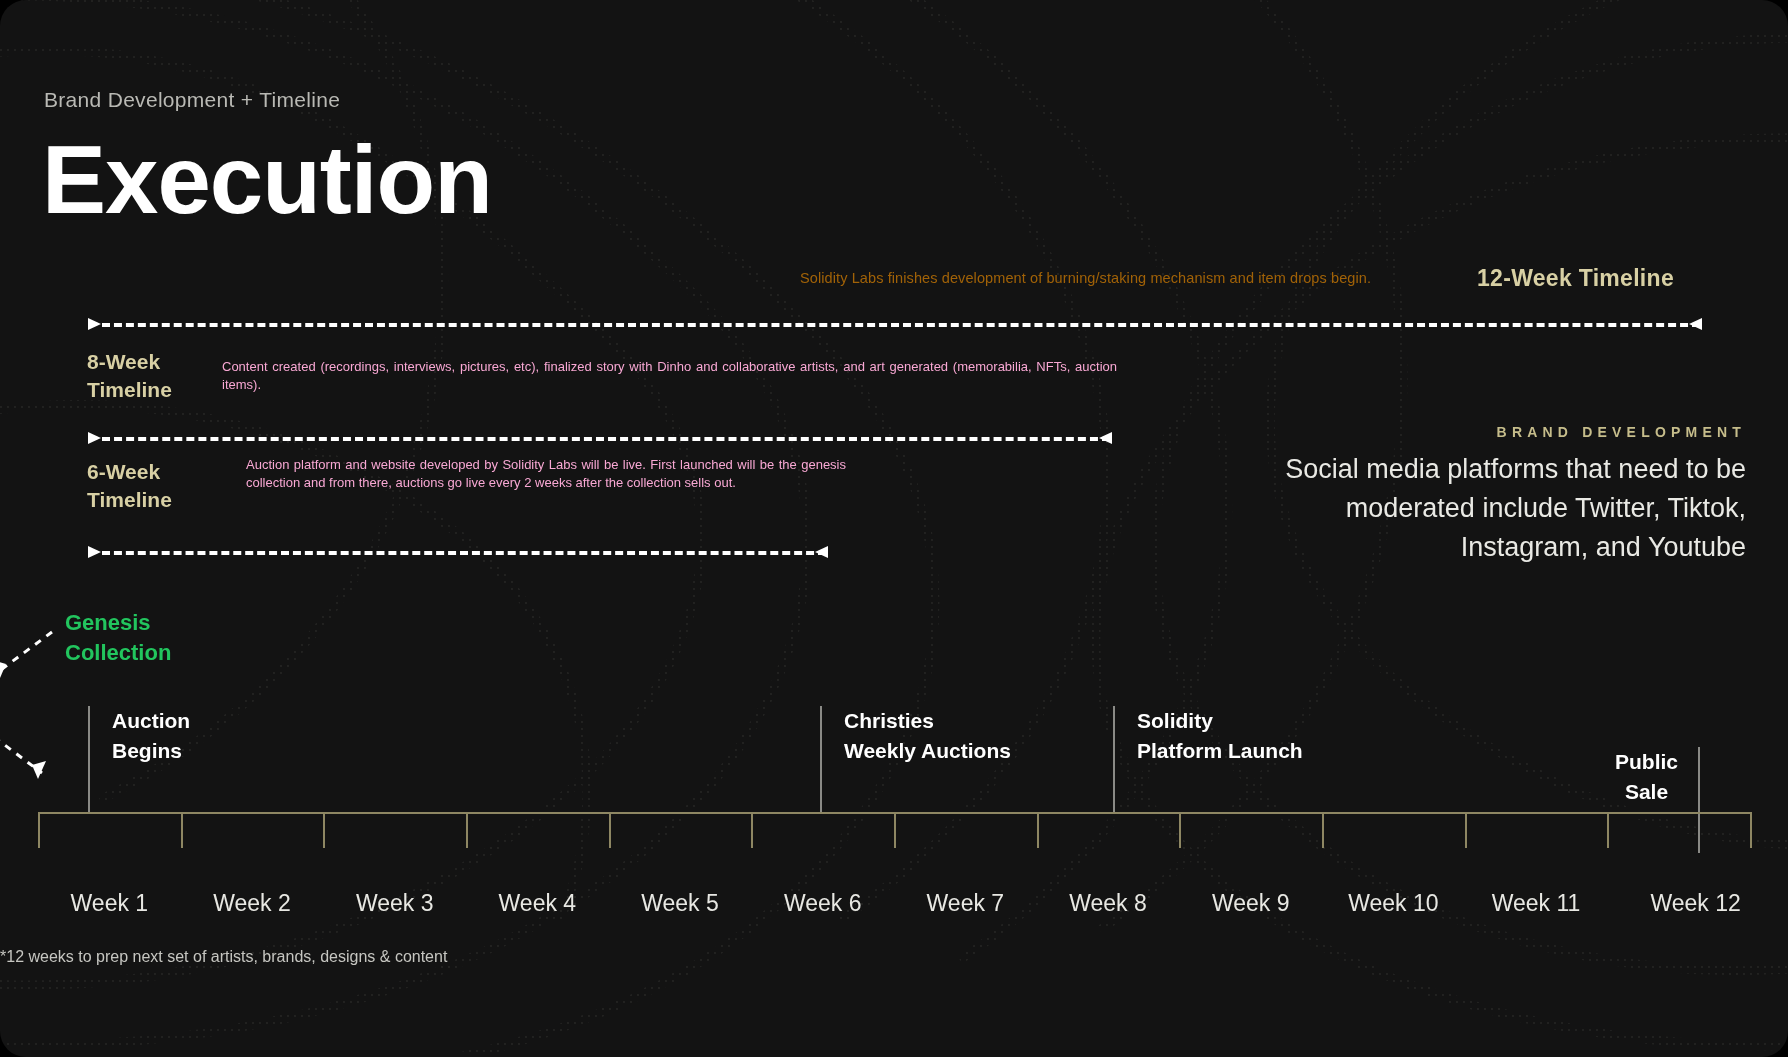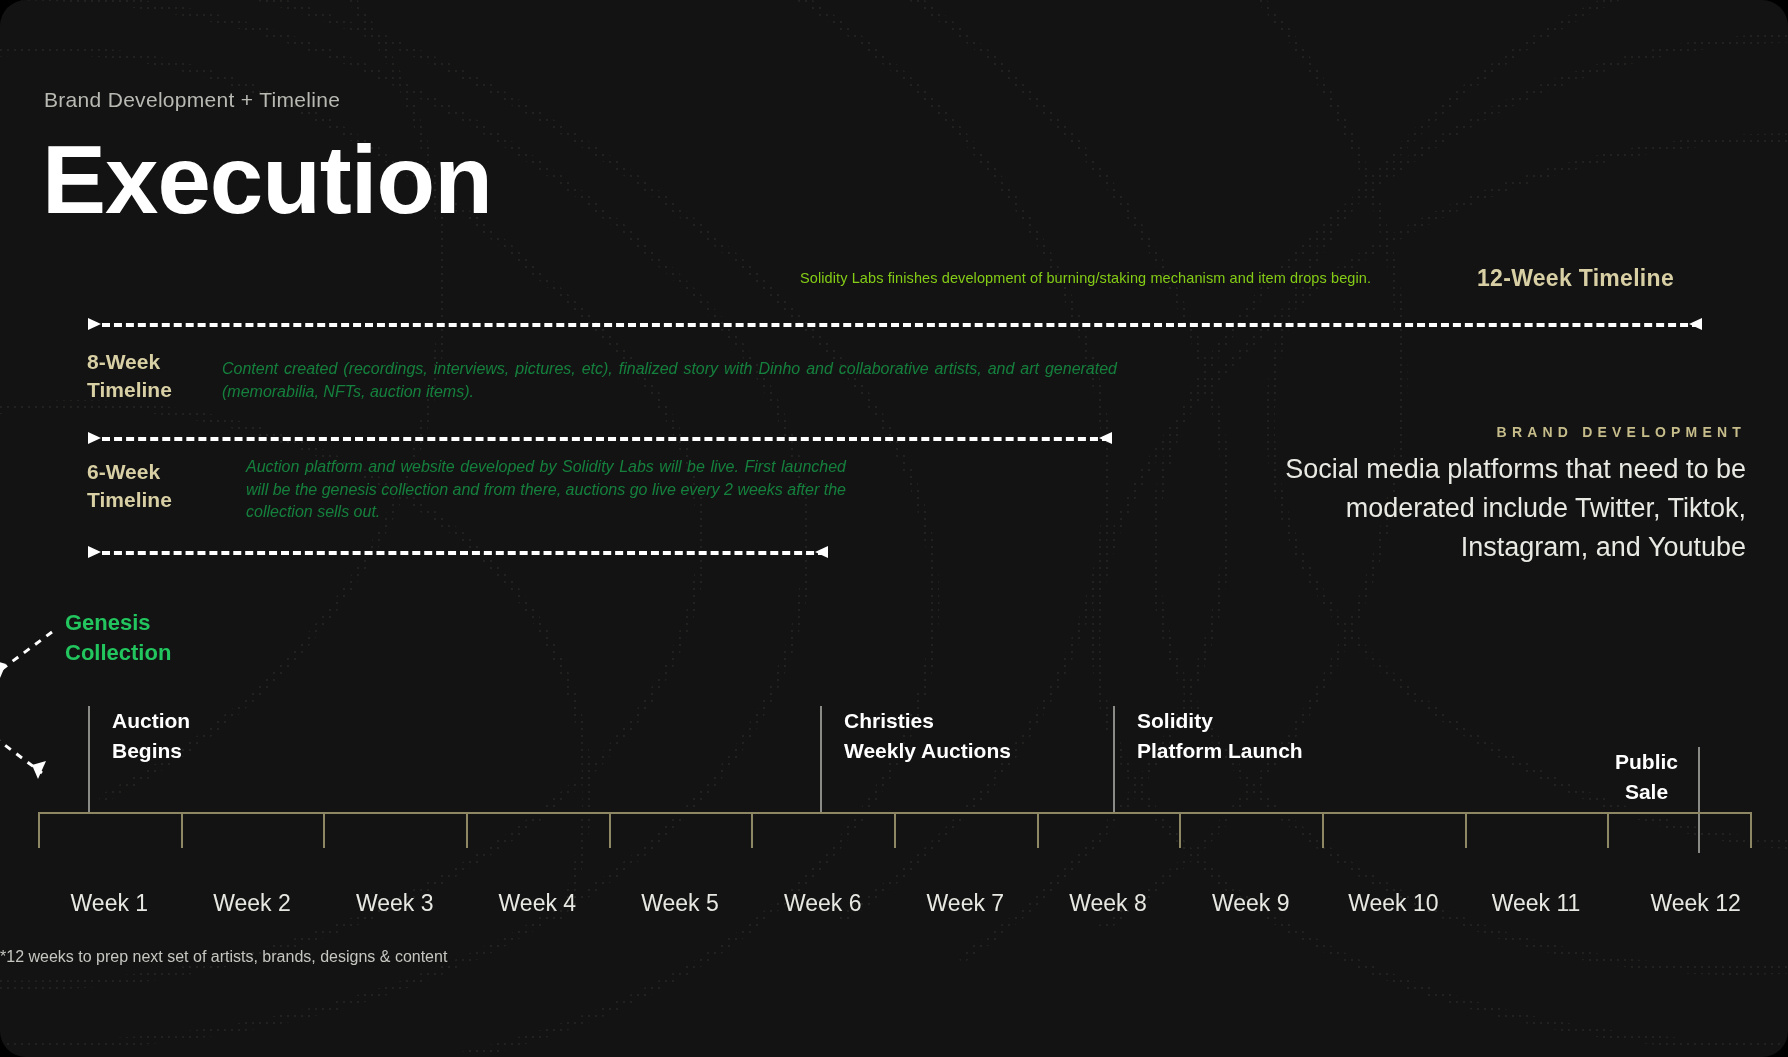--- a/index.html
+++ b/index.html
@@ -29,21 +29,21 @@
   }
   .big-title{
     position:absolute; left:42px; top:132px;
     font-size:96px; font-weight:bold; color:#ffffff;
     letter-spacing:-1px; line-height:1;
   }
 
   
   .tl-note{
     position:absolute;
-    font-size:14.5px; color:#84cc16; letter-spacing:.1px;
+    font-size:14.5px; color:#a16207; letter-spacing:.1px;
     white-space:nowrap;
     text-align:center;
   }
   #note12{ left:800px; top:270px; }
   #lbl12{
     position:absolute; left:1477px; top:265px;
     font-size:23px; font-weight:bold; color:#d8d0a4; letter-spacing:.3px;
     white-space:nowrap;
   }
 
@@ -73,22 +73,22 @@
   .tl-head{
     position:absolute;
     font-size:21px; font-weight:bold; color:#d8d0a4;
     line-height:1.32; width:130px;
   }
   #head8{ left:87px; top:348px; }
   #head6{ left:87px; top:458px; }
 
   .tl-body{
     position:absolute;
-    font-size:16px; color:#15803d;
-    line-height:1.42; text-align:justify;font-style:italic;
+    font-size:13px; color:#f9a8d4;
+    line-height:1.42; text-align:justify;
   }
   #body8{ left:222px; top:358px; width:895px; }
   #body6{ left:222px; top:456px; width:600px;margin-left:24px; }
 
   
   #bd-kicker{
     position:absolute; right:42px; top:424px;
     font-size:14px; font-weight:bold; color:#c6bd8b;
     letter-spacing:5.2px; text-align:right;margin-left:45px;
   }

